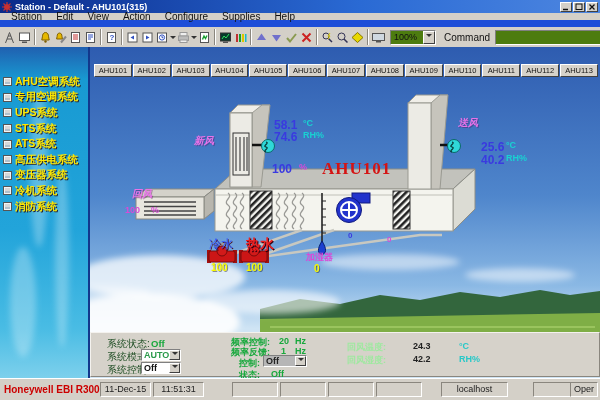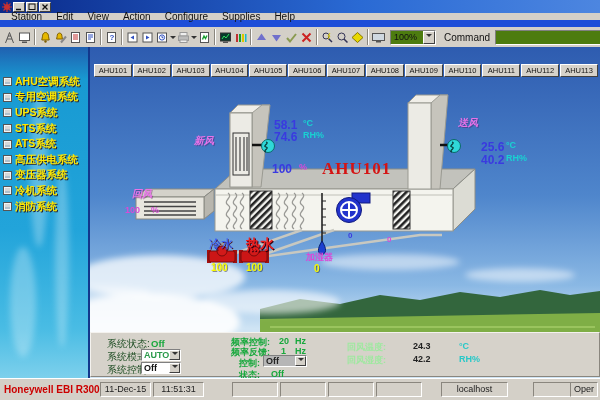--- a/index.html
+++ b/index.html
@@ -95,20 +95,21 @@
 </head>
 <body>
 
 <div class="screen">
 
   <div class="titlebar">
     <svg width="10" height="10">
         <circle cx="5" cy="5" r="3" fill="#c83030"></circle>
         <path d="M5 0v2M5 8v2M0 5h2M8 5h2M1.5 1.5l1.4 1.4M7.1 7.1l1.4 1.4M8.5 1.5L7.1 2.9M2.9 7.1L1.5 8.5" stroke="#c83030" stroke-width="1.2"></path>
       </svg>
+    <span class="ttext">Station - Default - AHU101(315)</span>
     <span class="wbtn">
         <svg width="8" height="8">
           <path d="M1 6.5h5" stroke="#111" stroke-width="1.5"></path>
         </svg>
       </span>
     <span class="wbtn">
         <svg width="8" height="8">
           <rect x="1" y="1" width="6" height="5.5" fill="none" stroke="#111"></rect>
         </svg>
       </span>

